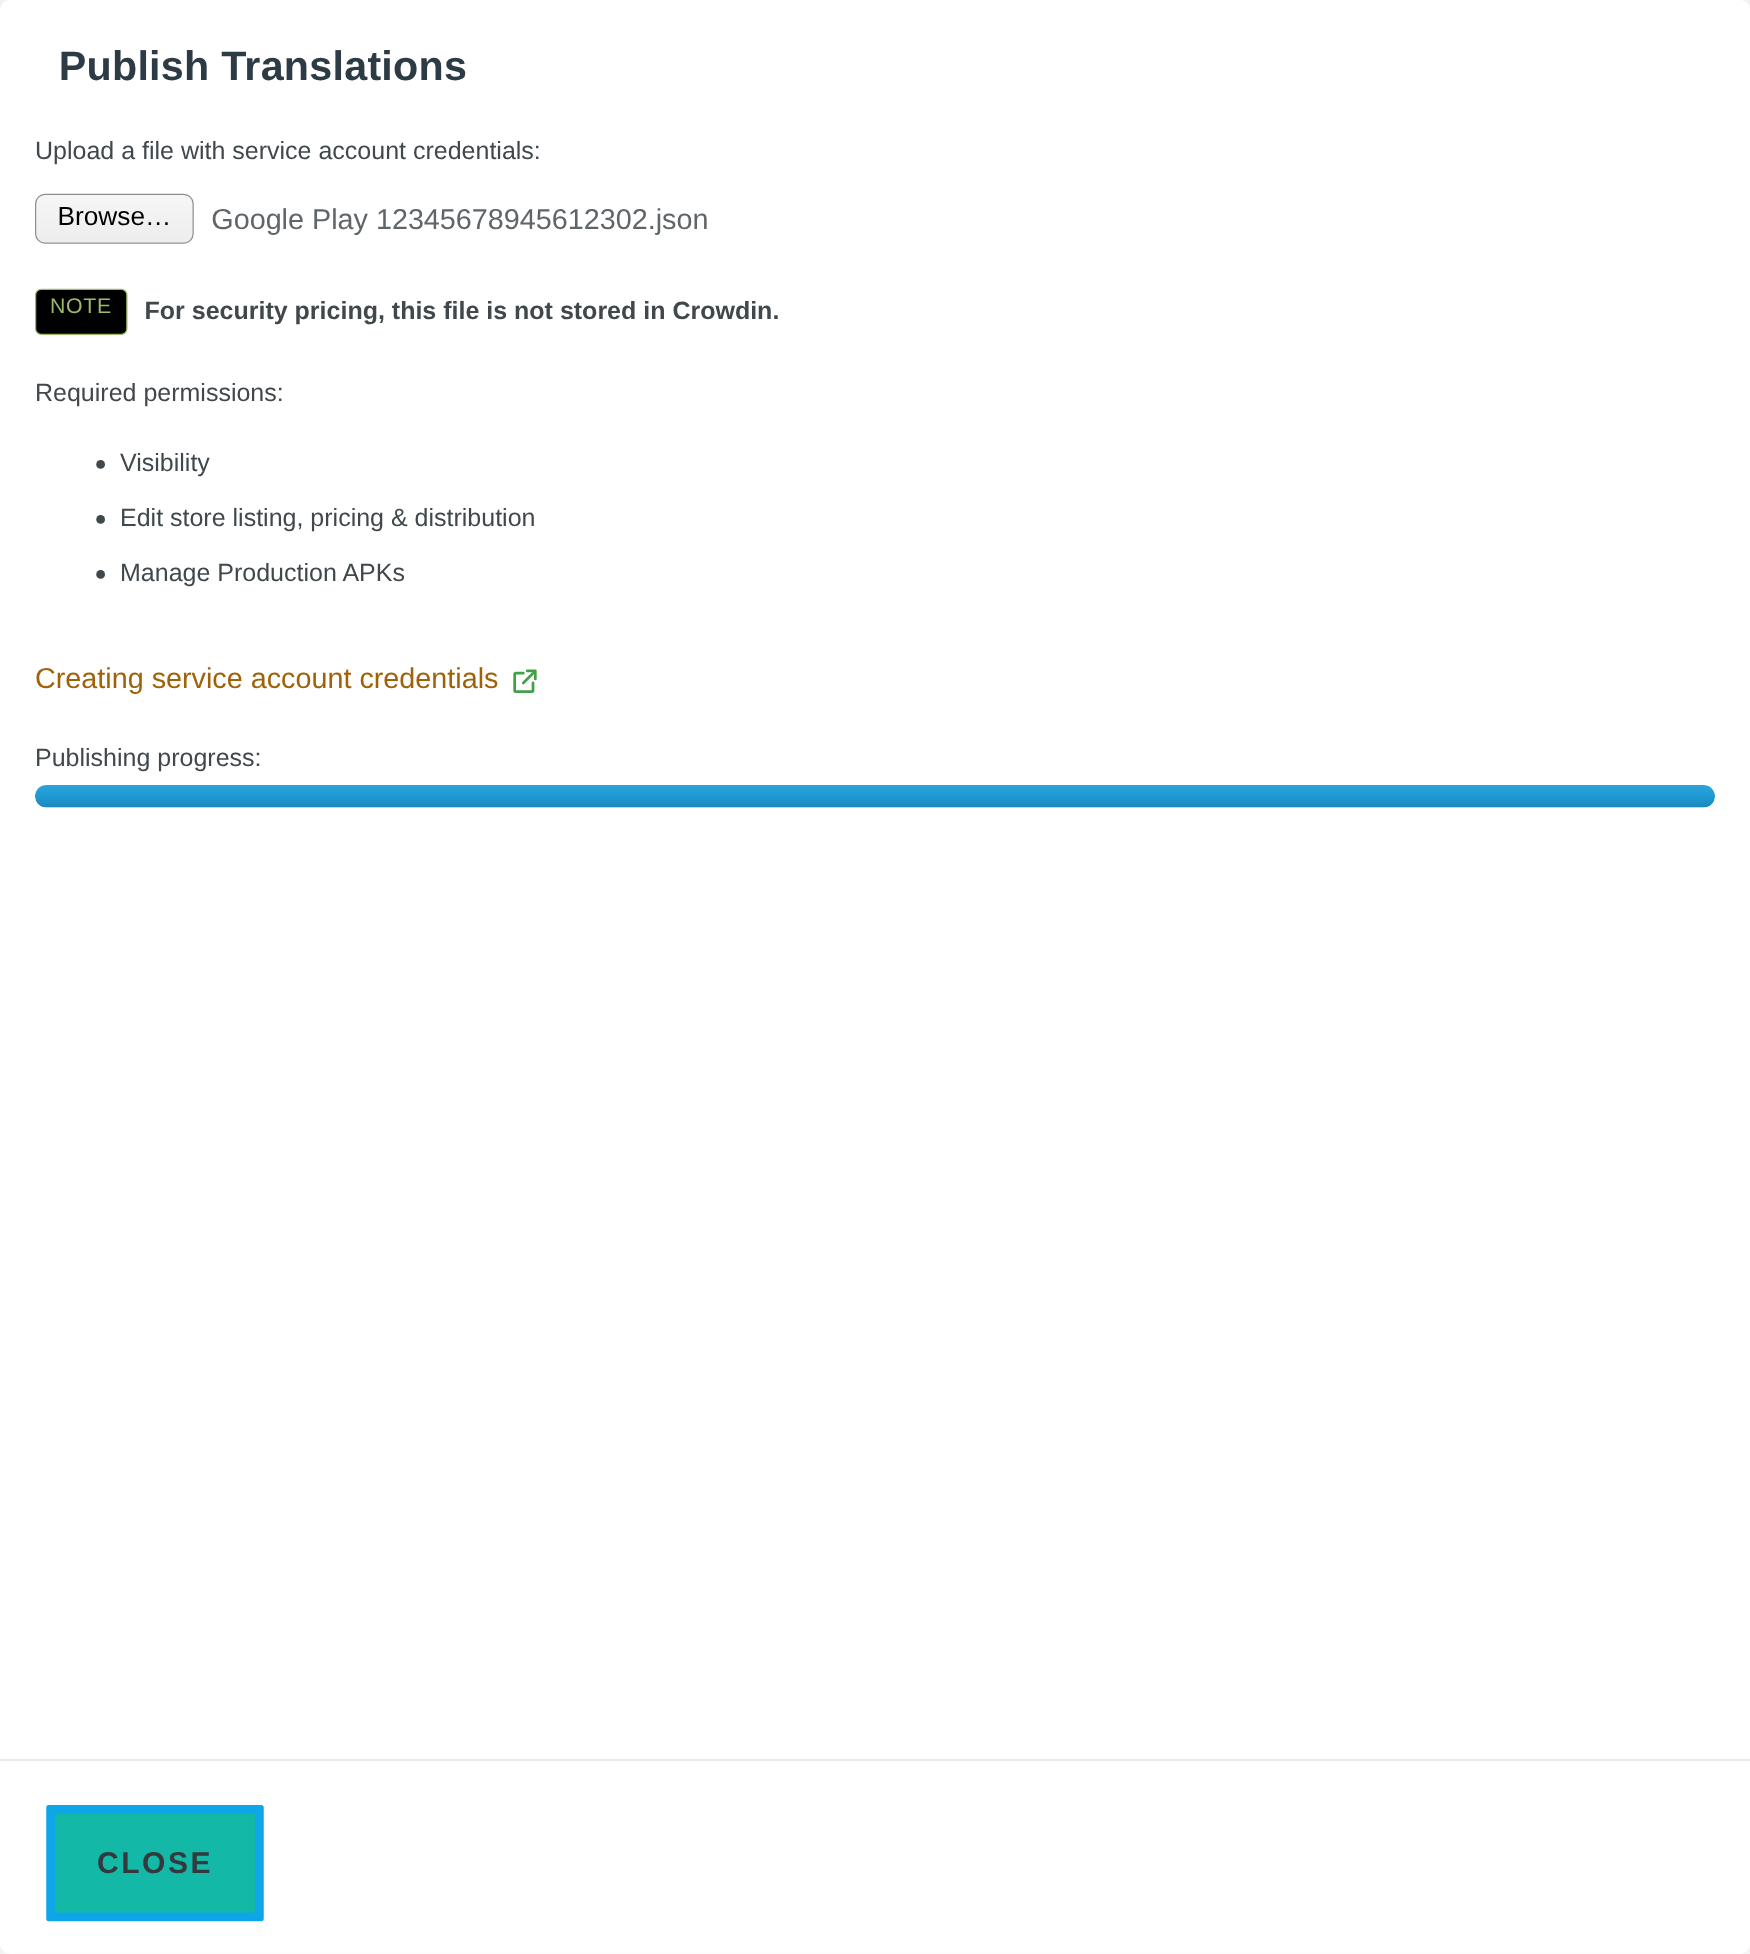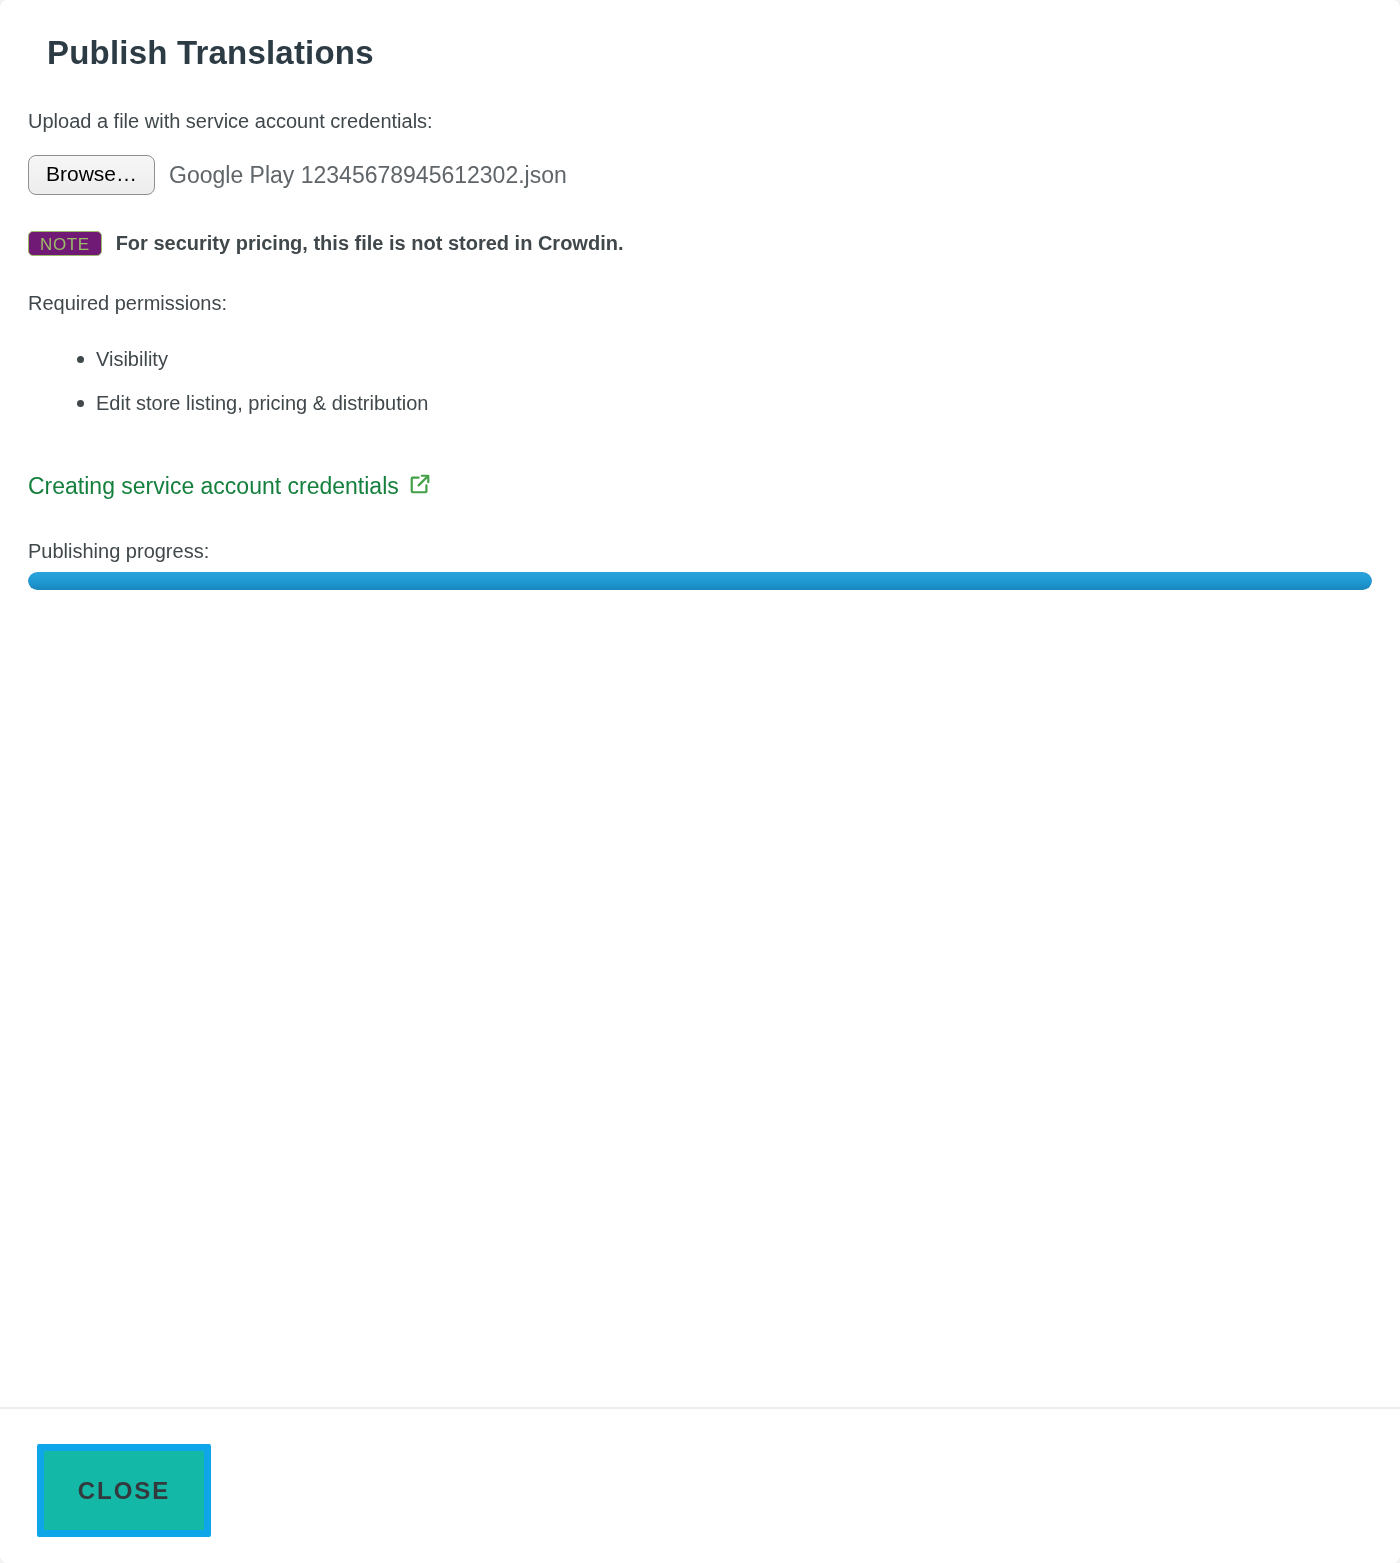--- a/index.html
+++ b/index.html
@@ -56,24 +56,24 @@
   }
   .note-row {
     margin-top: 36px;
     display: flex;
     align-items: center;
   }
   .note-badge {
     border: 1px solid #9cbb68;
     color: #9cbb68;
     border-radius: 5px;
-    padding: 3px 11px 0 11px;
+    padding: 3px 11px 12px 11px;
     font-size: 17px;
     letter-spacing: 0.6px;
-    background: #701a75;
+    background: #000000;
     flex: 0 0 auto;
   }
   .note-text {
     margin-left: 14px;
     font-size: 20px;
     font-weight: 700;
     color: #40484c;
   }
   .permissions-label {
     margin-top: 36px;
@@ -98,24 +98,24 @@
     left: -19px;
     top: 7px;
     width: 7px;
     height: 7px;
     border-radius: 50%;
     background: #40484c;
   }
   .credentials-link {
     margin-top: 36px;
     display: inline-flex;
-    align-items: flex-start;
+    align-items: flex-end;
     gap: 10px;
     font-size: 23px;
-    color: #15803d;
+    color: #a16207;
     text-decoration: none;
     cursor: pointer;
   }
   .ext-icon { display: inline-block; width: 22px; height: 22px; }
   .progress-label {
     margin-top: 40px;
     font-size: 20px;
     color: #40484c;
   }
   .progress-track {
@@ -168,20 +168,21 @@
     <div class="note-row">
       <span class="note-badge">NOTE</span>
       <span class="note-text">For security pricing, this file is not stored in Crowdin.</span>
     </div>
 
     <div class="permissions-label">Required permissions:</div>
 
     <ul class="permissions-list">
       <li>Visibility</li>
       <li>Edit store listing, pricing &amp; distribution</li>
+      <li>Manage Production APKs</li>
     </ul>
 
     <a class="credentials-link">
       <span>Creating service account credentials</span>
       <span class="ext-icon">
         <svg viewBox="0 0 24 24" width="22" height="22" fill="none" stroke="#43a047" stroke-width="2.4" stroke-linecap="round" stroke-linejoin="round">
           <path d="M19 13.5V20a1 1 0 0 1-1 1H4a1 1 0 0 1-1-1V6a1 1 0 0 1 1-1h6.5"></path>
           <path d="M14 3h7v7"></path>
           <path d="M10.5 13.5L20.2 3.8"></path>
         </svg>

